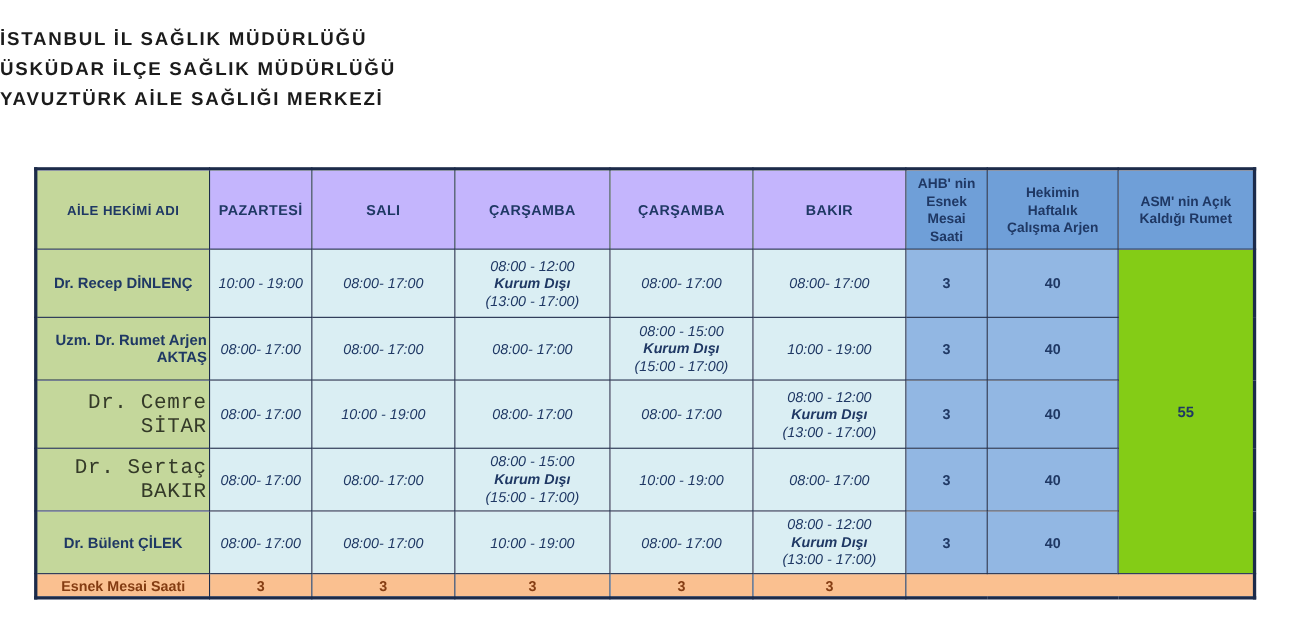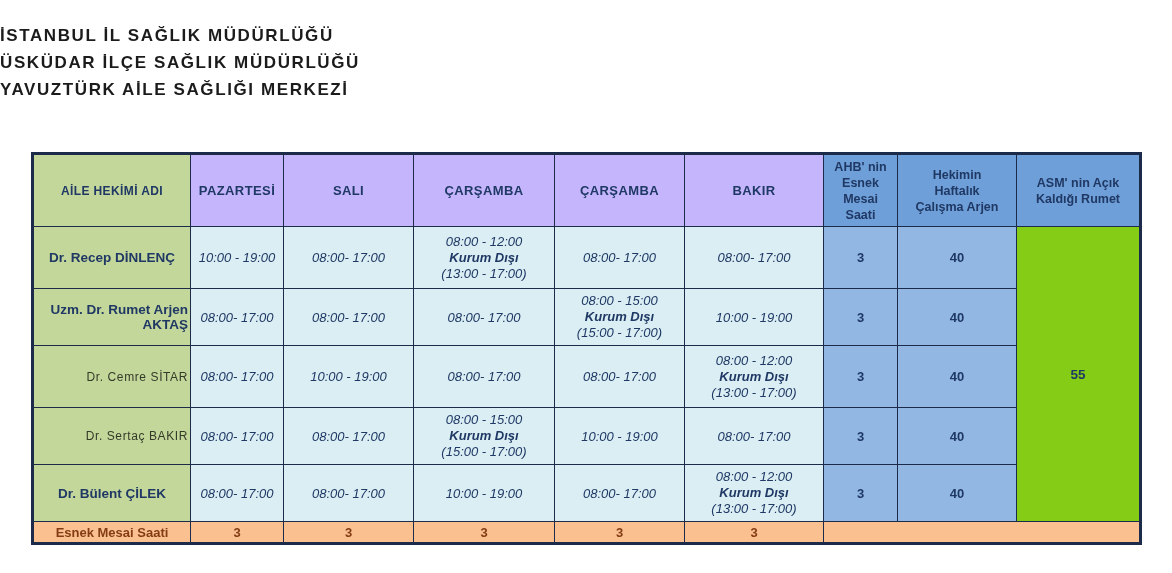--- a/index.html
+++ b/index.html
@@ -22,21 +22,21 @@
     text-align:center;vertical-align:middle;
     padding:0 2px;overflow:hidden;
   }
   
   .h-name{background:#c4d79b;font-weight:bold;font-size:12px;letter-spacing:.4px;}
   .h-day{background:#c4b5fd;font-weight:bold;font-size:13px;letter-spacing:.4px;}
   .h-blue{background:#6f9fd8;font-weight:bold;font-size:12.5px;line-height:16px;white-space:pre-line;}
   
   .c-name{background:#c4d79b;font-weight:bold;font-size:13.5px;}
   .c-name.left{text-align:right;padding-left:9px;}
-  .c-name.alt{font-weight:normal;font-size:12px;color:#343a28;letter-spacing:.6px;font-family:Liberation Sans, sans-serif;}
+  .c-name.alt{font-weight:normal;font-size:19px;color:#343a28;letter-spacing:.6px;font-family:Liberation Mono, monospace;}
   .c-time{background:#daeef3;font-size:13px;color:#1f3864;font-style:italic;}
   .c-time .ln{display:block;line-height:16px;}
   .c-time .kd{font-weight:bold;}
   .c-val{background:#92b7e3;font-weight:bold;font-size:13px;}
   .c-asm{background:#84cc16;font-weight:bold;font-size:13.5px;}
   
   .c-foot{background:#fac090;color:#843c12;font-weight:bold;font-size:13px;}
   
   tr.r-hdr{height:73px;}
   tr.r-a{height:62px;}

